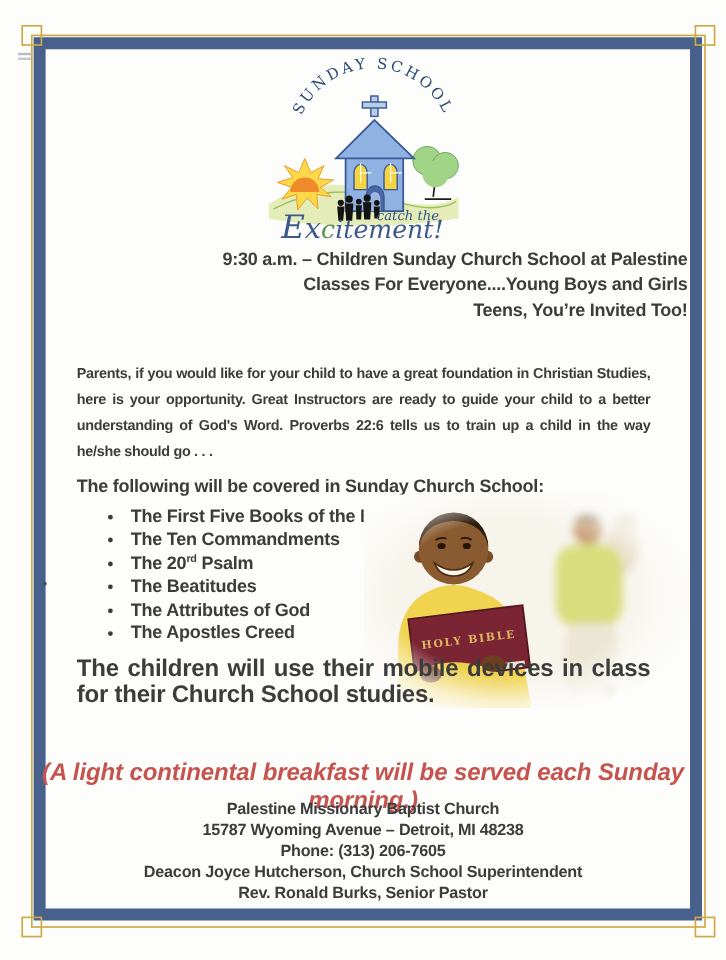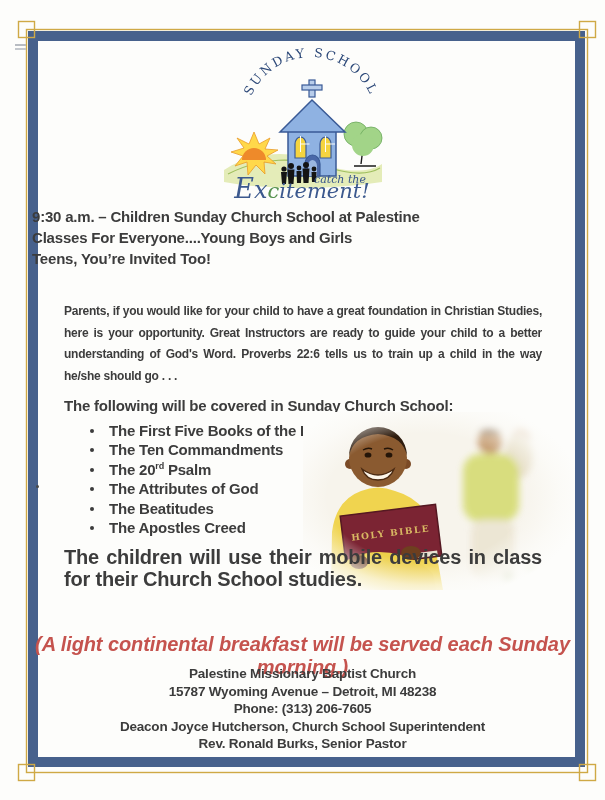--- a/index.html
+++ b/index.html
@@ -3,21 +3,21 @@
 <meta charset="utf-8">
 <style>
   html,body{margin:0;padding:0;background:#ffffff;}
   .page{
     position:relative;width:605px;height:800px;background:#fdfdfb;overflow:hidden;
     font-family:"Liberation Sans",sans-serif;color:#3c3c3c;
   }
   .abs{position:absolute;}
   svg text{font-family:"DejaVu Serif",serif;}
 
-  .headline{left:32px;top:206px;width:541px;text-align:left;font-weight:bold;
+  .headline{left:32px;top:206px;width:541px;text-align:right;font-weight:bold;
             font-size:15px;line-height:21px;letter-spacing:-0.2px;}
   .intro{left:64px;top:301px;width:478px;font-weight:bold;font-size:12px;
          line-height:21.5px;letter-spacing:-0.25px;text-align:justify;}
   .covered{left:64px;top:397px;width:478px;font-weight:bold;font-size:15px;letter-spacing:-0.2px;}
   .topics{left:86px;top:421px;width:260px;font-weight:bold;font-size:15px;
           letter-spacing:-0.2px;margin:0;padding:0;}
   .topics li{list-style:none;position:relative;padding-left:23px;line-height:19.4px;}
   .topics li::before{content:"";position:absolute;left:4px;top:8px;width:4px;height:4px;
           border-radius:50%;background:#3c3c3c;}
   .topics sup{font-size:9px;line-height:0;}
@@ -112,22 +112,22 @@
   </div>
 
   <div class="abs intro">Parents, if you would like for your child to have a great foundation in Christian Studies, here is your opportunity. Great Instructors are ready to guide your child to a better understanding of God's Word. Proverbs 22:6 tells us to train up a child in the way he/she should go . . .</div>
 
   <div class="abs covered">The following will be covered in Sunday Church School:</div>
 
   <ul class="abs topics">
     <li><span>The First Five Books of the Bible</span><sup></sup><span></span></li>
     <li><span>The Ten Commandments</span><sup></sup><span></span></li>
     <li><span>The 20</span><sup>rd</sup><span> Psalm</span></li>
+    <li><span>The Beatitudes</span><sup></sup><span></span></li>
     <li><span>The Attributes of God</span><sup></sup><span></span></li>
-    <li><span>The Beatitudes</span><sup></sup><span></span></li>
     <li><span>The Apostles Creed</span><sup></sup><span></span></li>
   </ul>
 
   <svg class="abs" style="left:303px;top:412px" width="272" height="178" viewBox="0 0 272 178">
     <defs>
       <filter id="blurBg" x="-30%" y="-30%" width="160%" height="160%">
         <feGaussianBlur stdDeviation="3.5"></feGaussianBlur>
       </filter>
       <radialGradient id="vgrad" cx="45%" cy="48%" r="58%">
         <stop offset="0%" stop-color="#fdfdfb" stop-opacity="0"></stop>

